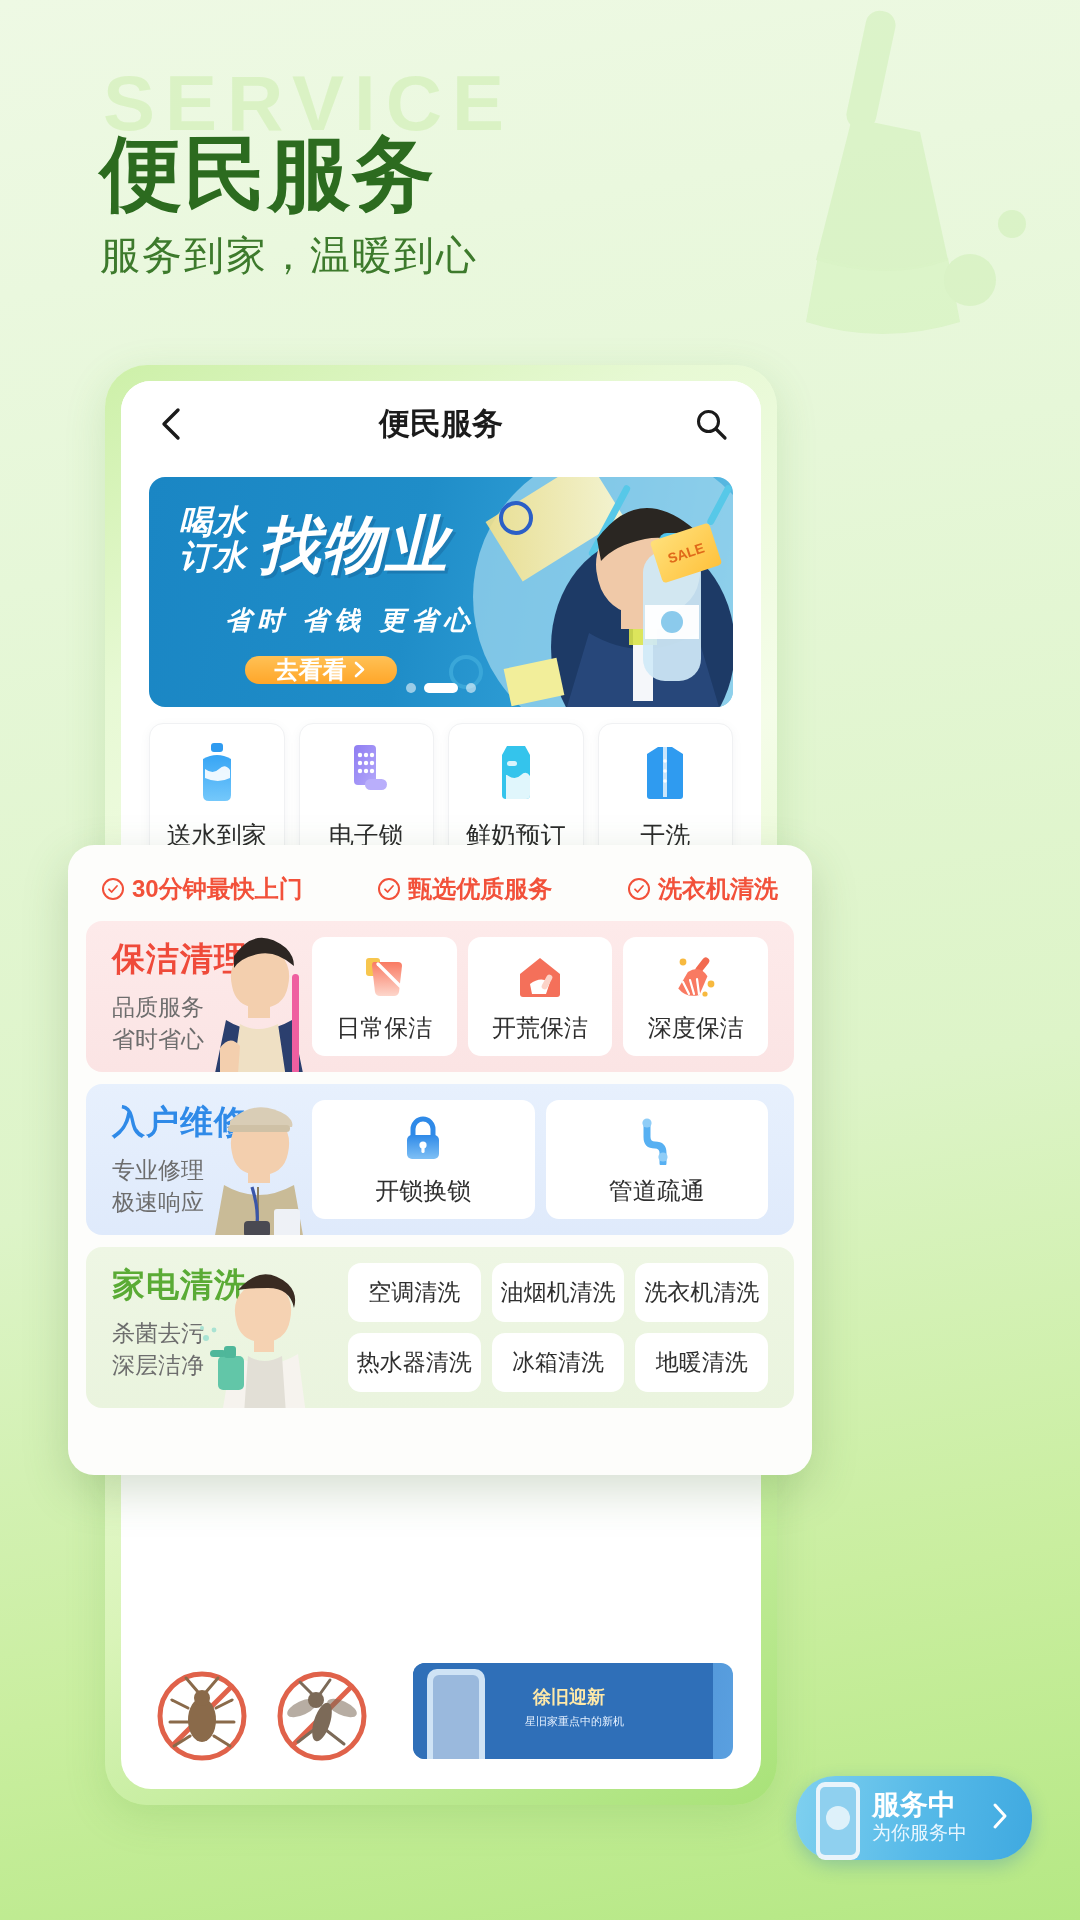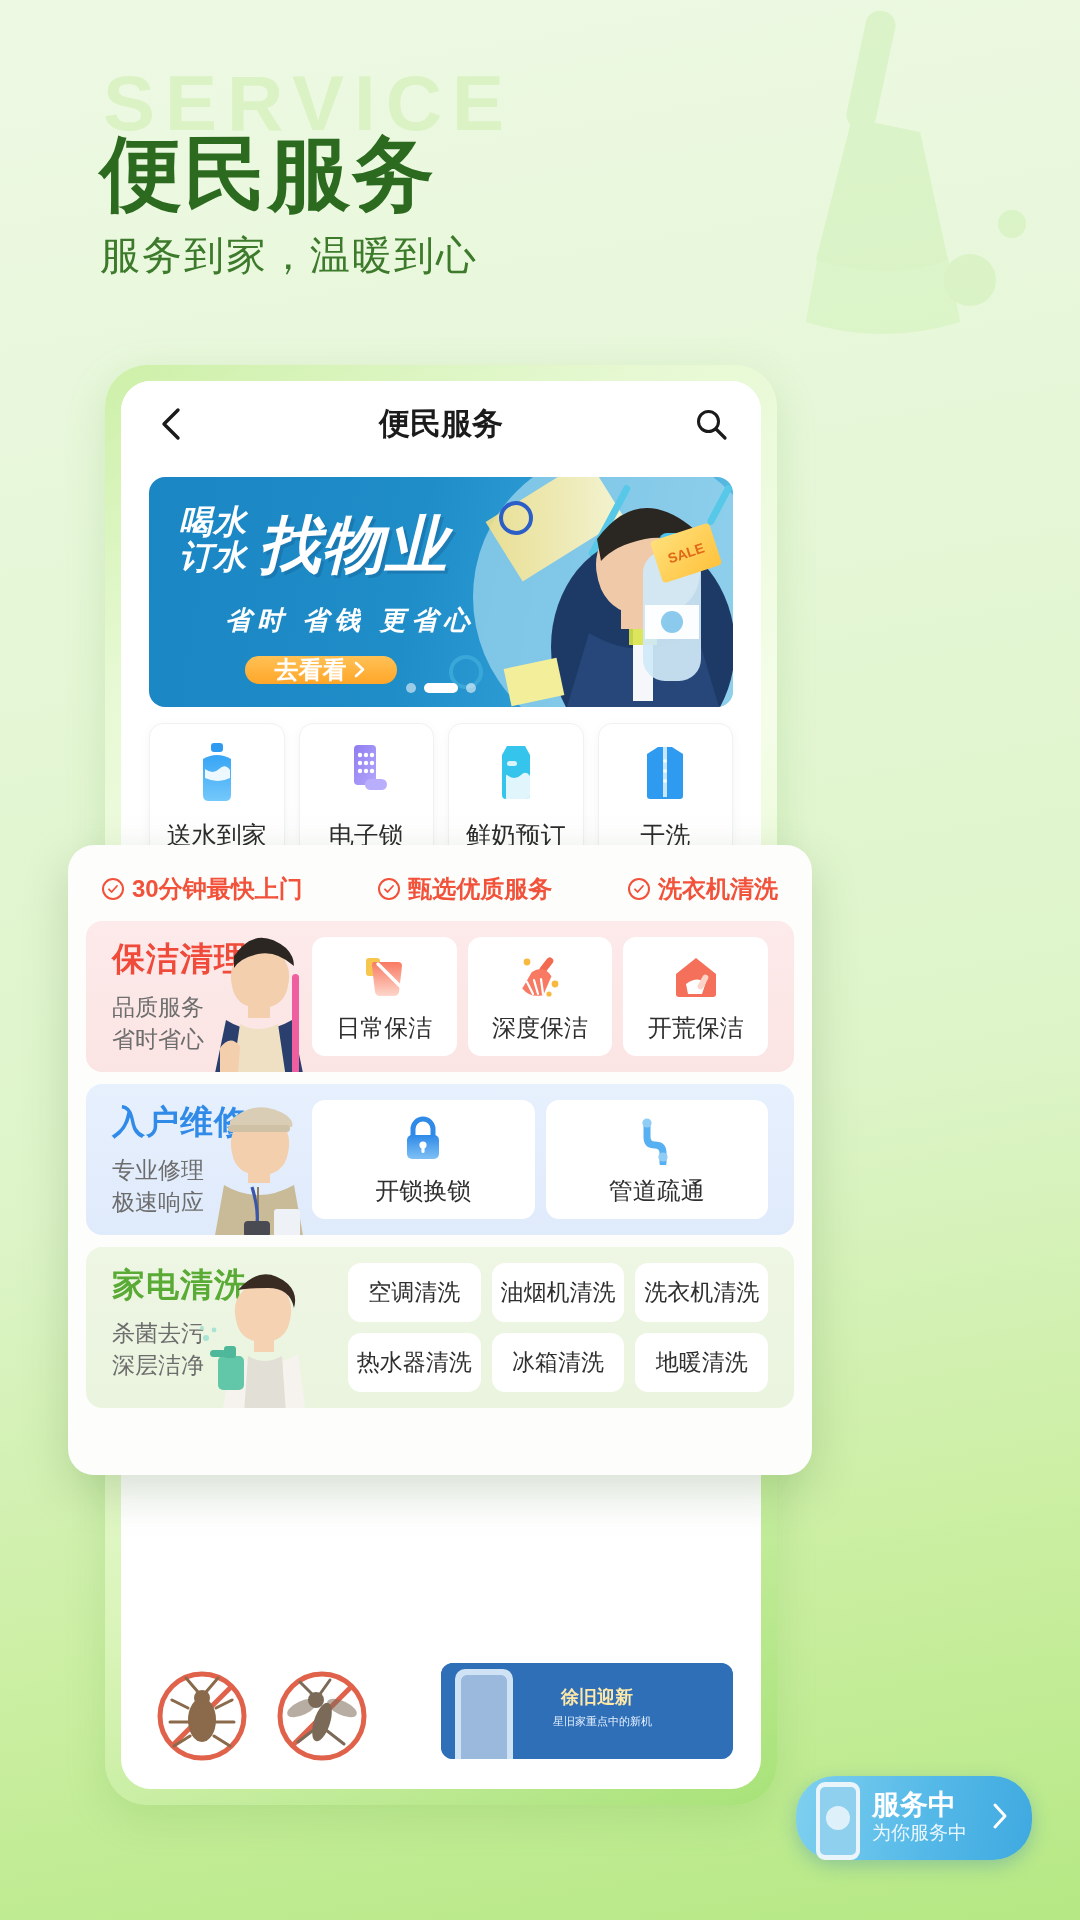--- a/index.html
+++ b/index.html
@@ -148,21 +148,21 @@
     gap: 9px; padding: 12px 4px; cursor: pointer;
   }
   .tile-icon { height: 54px; display: flex; align-items: center; justify-content: center; }
   .tile-label { font-size: 24px; color: #2f2f2f; white-space: nowrap; }
   .tile.compact { padding: 14px 4px; }
   .tile.compact .tile-label { font-size: 23px; }
 
   
   .bottom-row { position: absolute; left: 0; right: 0; bottom: 0; height: 126px; display: flex; align-items: flex-start; padding: 0 28px; gap: 14px; }
   .pest { width: 106px; height: 106px; border-radius: 50%; display: flex; align-items: center; justify-content: center; }
-  .phone-promo { margin-left: auto; width: 292px; height: 96px; border-radius: 12px; background: linear-gradient(100deg,#2d6bb6,#5aa0e0); position: relative; overflow: hidden; }
+  .phone-promo { margin-left: auto; width: 320px; height: 96px; border-radius: 12px; background: linear-gradient(100deg,#2d6bb6,#5aa0e0); position: relative; overflow: hidden; }
 
   
   .fab {
     position: absolute; right: 48px; bottom: 60px;
     width: 236px; height: 84px; border-radius: 39px;
     background: linear-gradient(100deg, #7fd0ef 0%, #55b9e8 55%, #3fa9e0 100%);
     display: flex; align-items: center; padding-left: 76px;
     box-shadow: 0 6px 18px rgba(40,120,180,.3);
     cursor: pointer;
   }
@@ -452,39 +452,39 @@
             <rect x="8" y="8" width="14" height="18" rx="3" fill="#f7c64e"></rect>
             <path d="M16 12 h24 q4 0 4 4 l-3 26 q-1 4 -5 4 h-14 q-4 0 -5 -4 l-3 -26 q0 -4 2 -4z" fill="url(#p1)"></path>
             <line x1="20" y1="14" x2="42" y2="36" stroke="#ffffff" stroke-width="3.4" stroke-linecap="round"></line>
           </svg>
         </div>
         <div class="tile-label">日常保洁</div>
       </div>
       <div class="tile">
         <div class="tile-icon">
           <svg width="52" height="52" viewBox="0 0 52 52">
+            <path d="M26 8 L46 24 v20 q0 3 -3 3 h-34 q-3 0 -3 -3 v-20z" fill="#f4705a"></path>
+            <path d="M16 34 q10 -8 20 -2 l-4 12 h-14z" fill="#ffffff"></path>
+            <rect x="30" y="24" width="6" height="16" rx="3" fill="#fbd3c8" transform="rotate(28 33 32)"></rect>
+          </svg>
+        </div>
+        <div class="tile-label">开荒保洁</div>
+      </div>
+      <div class="tile">
+        <div class="tile-icon">
+          <svg width="52" height="52" viewBox="0 0 52 52">
             <circle cx="13" cy="12" r="3.4" fill="#f7b93f"></circle>
             <circle cx="41" cy="34" r="3.4" fill="#f7b93f"></circle>
             <circle cx="35" cy="44" r="2.6" fill="#f7b93f"></circle>
             <rect x="29" y="6" width="7" height="18" rx="3.5" fill="#f26a50" transform="rotate(38 32 15)"></rect>
             <path d="M16 24 q10 -10 20 0 l-4 20 q-12 6 -22 -2z" fill="#f97a62" transform="rotate(12 26 32)"></path>
             <path d="M13 32 l6 12 M20 30 l4 14 M27 29 l2 15" stroke="#fff" stroke-width="2.2" stroke-linecap="round"></path>
           </svg>
         </div>
         <div class="tile-label">深度保洁</div>
-      </div>
-      <div class="tile">
-        <div class="tile-icon">
-          <svg width="52" height="52" viewBox="0 0 52 52">
-            <path d="M26 8 L46 24 v20 q0 3 -3 3 h-34 q-3 0 -3 -3 v-20z" fill="#f4705a"></path>
-            <path d="M16 34 q10 -8 20 -2 l-4 12 h-14z" fill="#ffffff"></path>
-            <rect x="30" y="24" width="6" height="16" rx="3" fill="#fbd3c8" transform="rotate(28 33 32)"></rect>
-          </svg>
-        </div>
-        <div class="tile-label">开荒保洁</div>
       </div>
     </div>
   </div>
 
   <div class="cat-section cat-blue">
     <div class="cat-left">
       <div class="cat-title">入户维修</div>
       <div class="cat-desc">
         <div>专业修理</div>
         <div>极速响应</div>

